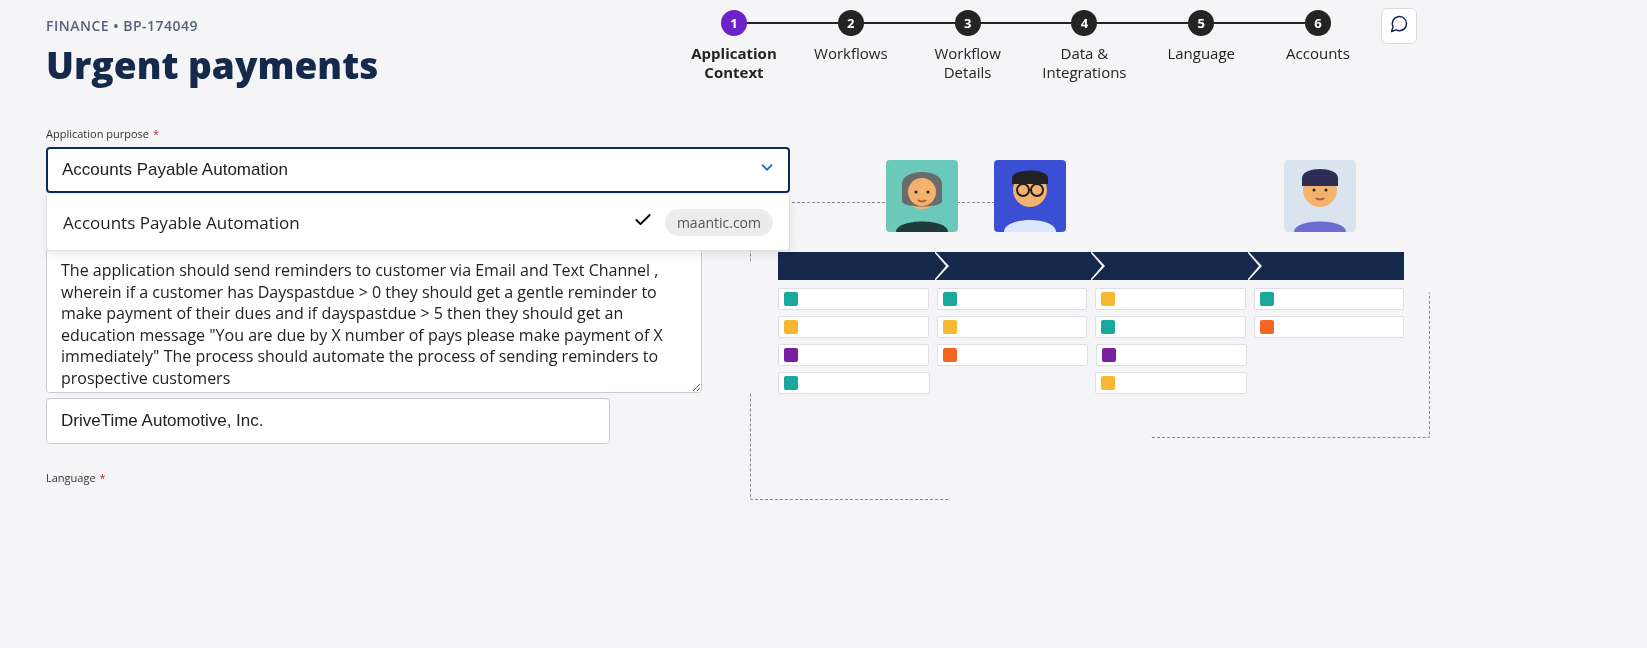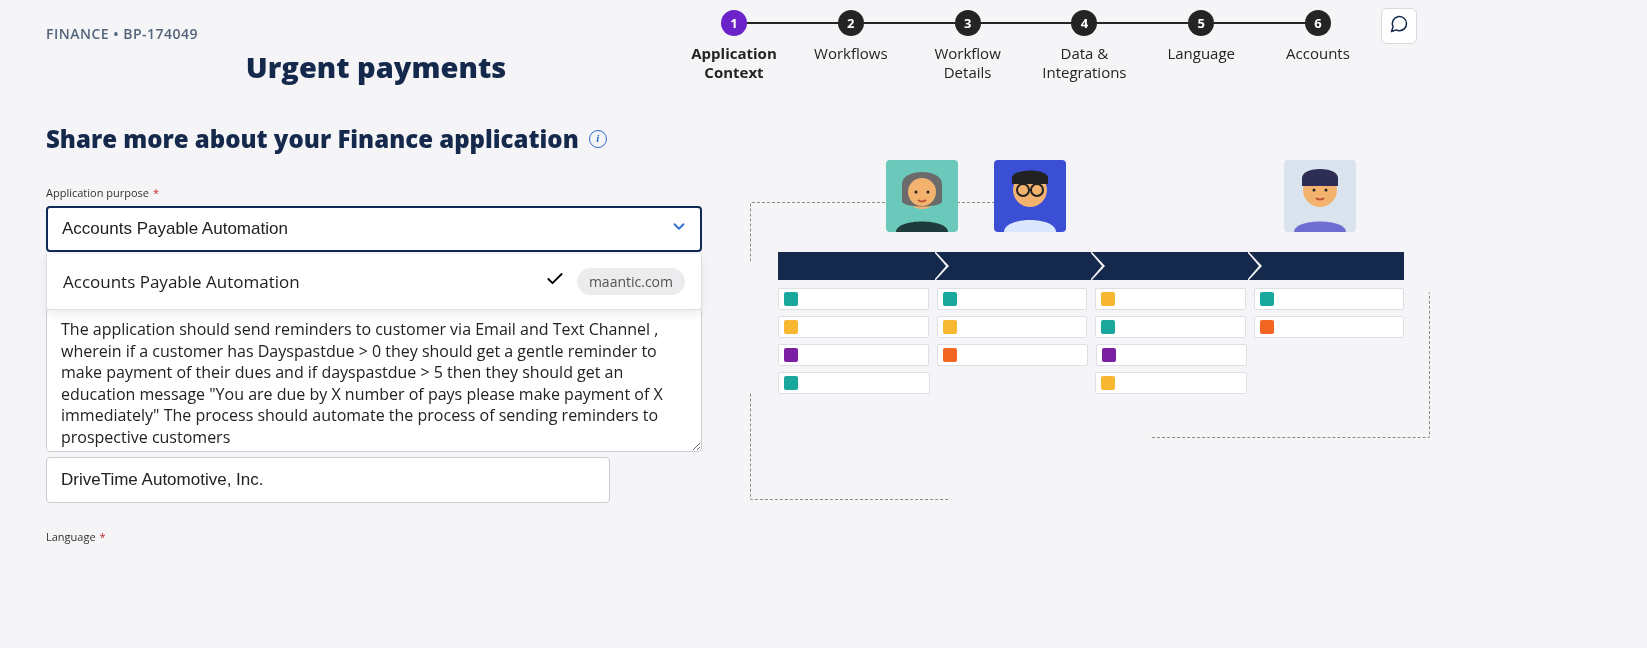--- a/index.html
+++ b/index.html
@@ -9,39 +9,37 @@
     color: #1f2d3d;
     width: 1647px;
     height: 648px;
     overflow: hidden;
     position: relative;
   }
   .page {
     padding: 16px 45px 0 46px;
     display: flex;
     gap: 40px;
-    margin-top: 8px;
   }
   .left-col {
     width: 660px;
     flex-shrink: 0;
   }
   .breadcrumb {
     font-size: 14px;
     letter-spacing: .5px;
     color: #55647a;
     font-weight: 600;
     margin-bottom: 4px;
   }
   .page-title {
-    font-size: 29px;
+    font-size: 37px;
     font-weight: 800;
     color: #14294b;
     margin-bottom: 36px;
-    text-align: center;
   }
   .section-heading {
     font-size: 24px;
     font-weight: 800;
     color: #14294b;
     display: flex;
     align-items: center;
     gap: 10px;
     margin-bottom: 30px;
   }
@@ -60,21 +58,21 @@
     line-height: 1;
     font-weight: 700;
   }
   .field-label {
     font-size: 11px;
     color: #333;
     margin-bottom: 6px;
     margin-top: 10px;
   }
   .required { color: #c2262e; margin-left: 4px; }
-  .combo-wrap { position: relative; width: 656px; }
+  .combo-wrap { position: relative; width: 744px; }
   .combo-input {
     width: 100%;
     height: 46px;
     border: 2px solid #0f2a57;
     border-radius: 4px;
     background: #fff;
     padding: 0 44px 0 14px;
     font-size: 17px;
     color: #222;
     outline: none;
@@ -268,24 +266,20 @@
 <div class="page">
 
   <div class="left-col">
     <div class="breadcrumb">
       <span>FINANCE</span>
       <span>•</span>
       <span>BP-174049</span>
     </div>
     <h1 class="page-title">Urgent payments</h1>
 
-    <div class="section-heading">
-      <span>Share more about your Finance application</span>
-      <span class="info-icon">i</span>
-    </div>
 
     <div class="field-label">
       <span>Application purpose</span><span class="required">*</span>
     </div>
     <div class="combo-wrap">
       <input class="combo-input" type="text" value="Accounts Payable Automation" style="">
       <span class="combo-caret">
         <svg width="18" height="18" viewBox="0 0 24 24" fill="none" stroke="#2d6bd1" stroke-width="2.4" stroke-linecap="round" stroke-linejoin="round">
             <polyline points="6 9 12 15 18 9"></polyline>
           </svg>

